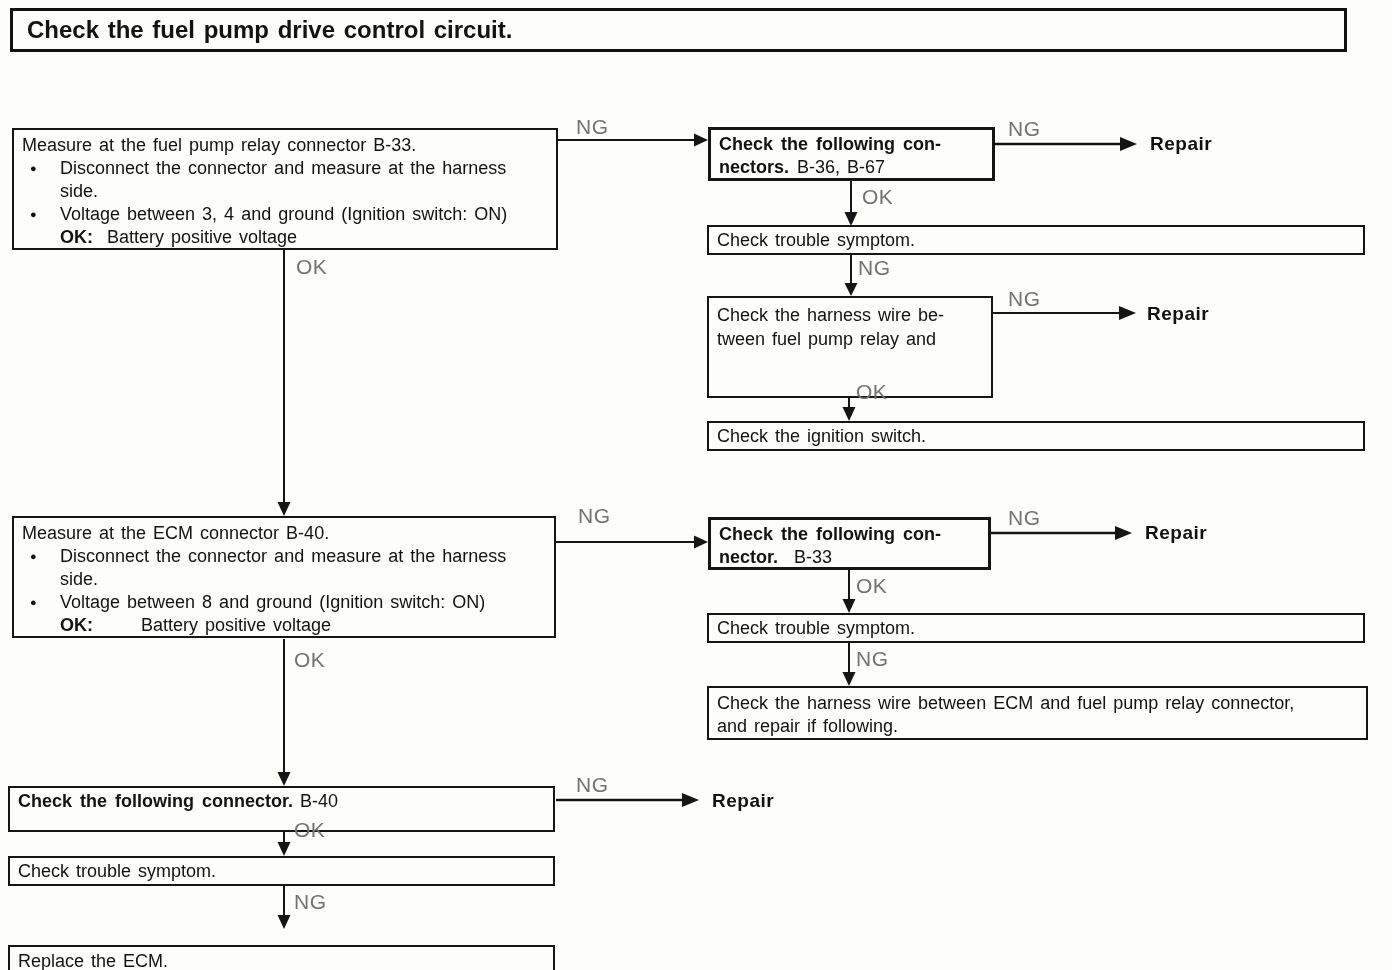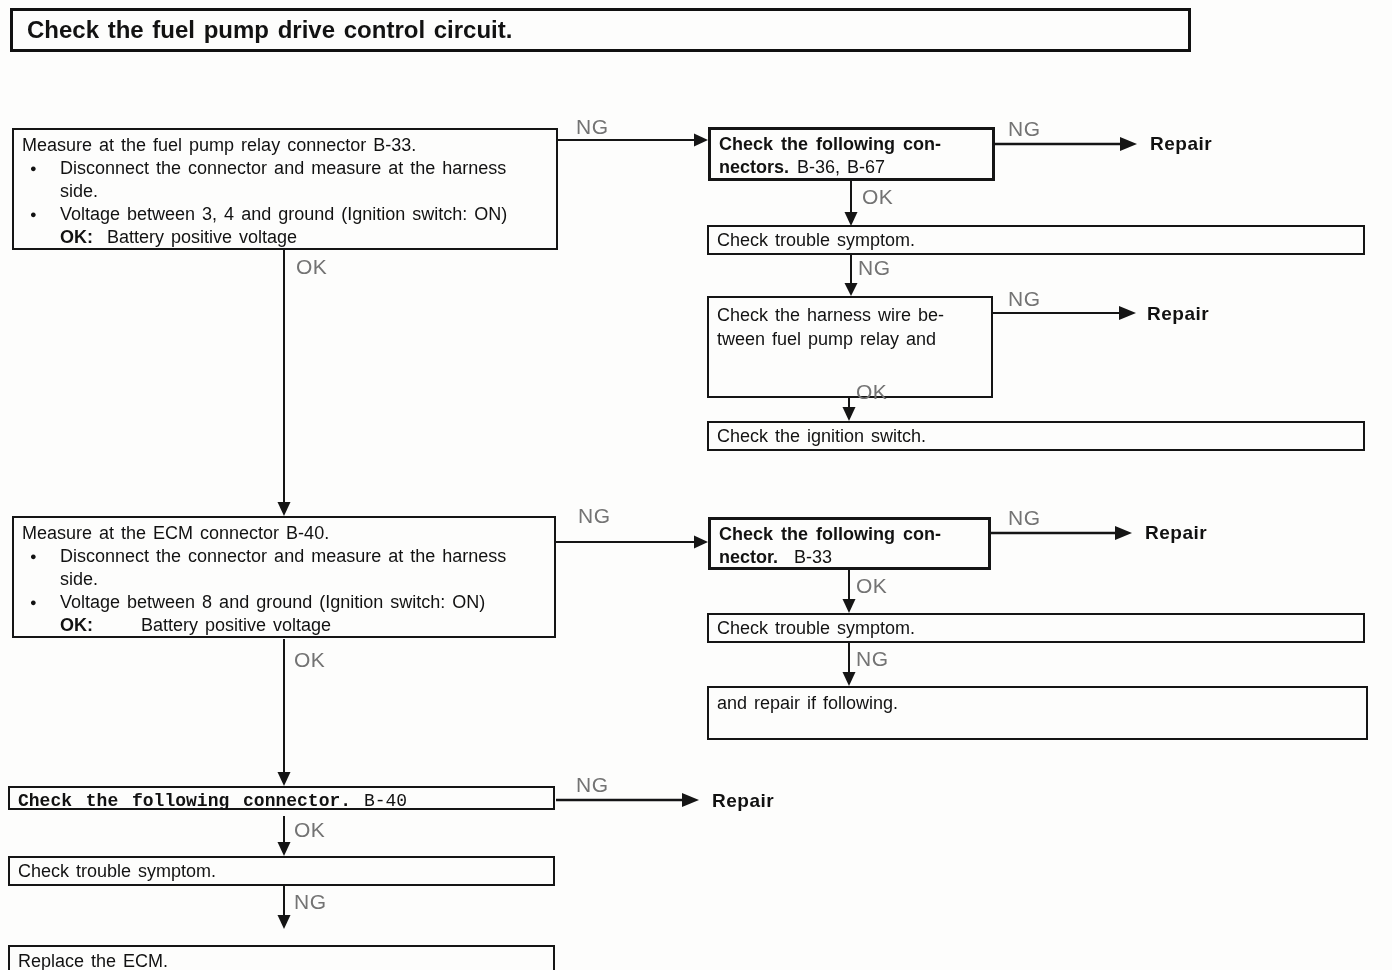--- a/index.html
+++ b/index.html
@@ -16,21 +16,21 @@
     box-sizing:border-box;
     border:2px solid #151515;
     background:#fdfdfc;
     font-size:18px;
     line-height:23px;
     word-spacing:2px;
     padding:3px 8px;
   }
   .box.bold{font-weight:bold;word-spacing:3px;border-width:3px;}
   .title-box{
-    position:absolute;left:10px;top:8px;width:1181px;height:44px;
+    position:absolute;left:10px;top:8px;width:1337px;height:44px;
     box-sizing:border-box;border:3px solid #111;
     font-size:24px;font-weight:bold;line-height:38px;
     padding-left:14px;word-spacing:2px;background:#fdfdfc;
   }
   .heading{display:block;}
   .bullet-row{display:flex;}
   .dot{width:30px;flex:0 0 30px;padding-left:8px;font-size:11px;line-height:23px;}
   .btext{flex:1;}
   .bline{display:block;}
   .ok-line{padding-left:38px;}
@@ -199,24 +199,25 @@
   <div class="box bold" style="left:708px;top:517px;width:283px;height:53px;">
     <span class="heading">Check the following con-</span>
     <span class="heading"><span>nector.</span>&nbsp; <span class="detail">B-33</span></span>
   </div>
 
   <div class="box" style="left:707px;top:613px;width:658px;height:30px;padding-top:2px;">
     <span>Check trouble symptom.</span>
   </div>
 
   <div class="box" style="left:707px;top:686px;width:661px;height:54px;padding-top:4px;line-height:23px;">
+    <span class="heading">Check the harness wire between ECM and fuel pump relay connector,</span>
     <span class="heading">and repair if following.</span>
   </div>
 
-  <div class="box" style="left:8px;top:786px;width:547px;height:24px;padding-top:2px;font-family:Liberation Mono, monospace;">
+  <div class="box" style="left:8px;top:786px;width:547px;height:46px;padding-top:2px;">
     <b style="word-spacing:3px;">Check the following connector.</b> <span>B-40</span>
   </div>
 
   <div class="box" style="left:8px;top:856px;width:547px;height:30px;padding-top:2px;">
     <span>Check trouble symptom.</span>
   </div>
 
   <div class="box" style="left:8px;top:945px;width:547px;height:33px;padding-top:3px;">
     <span>Replace the ECM.</span>
   </div>

